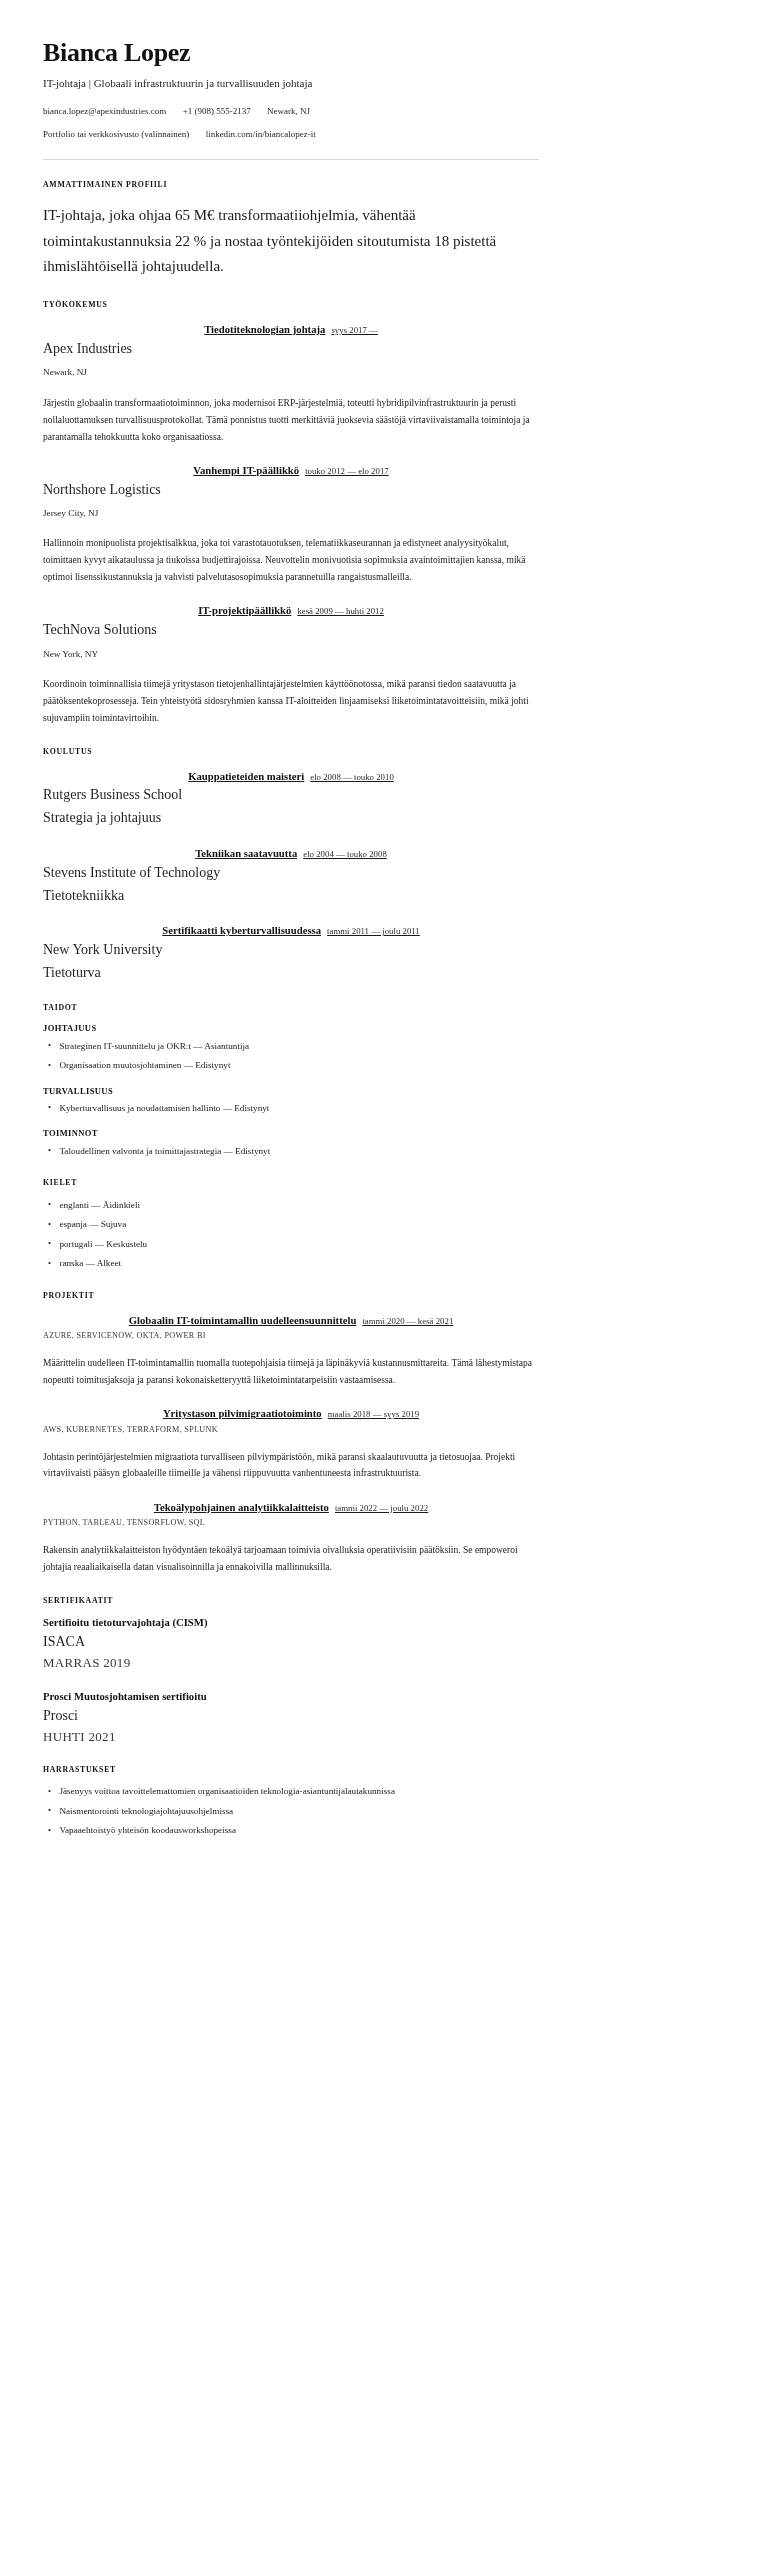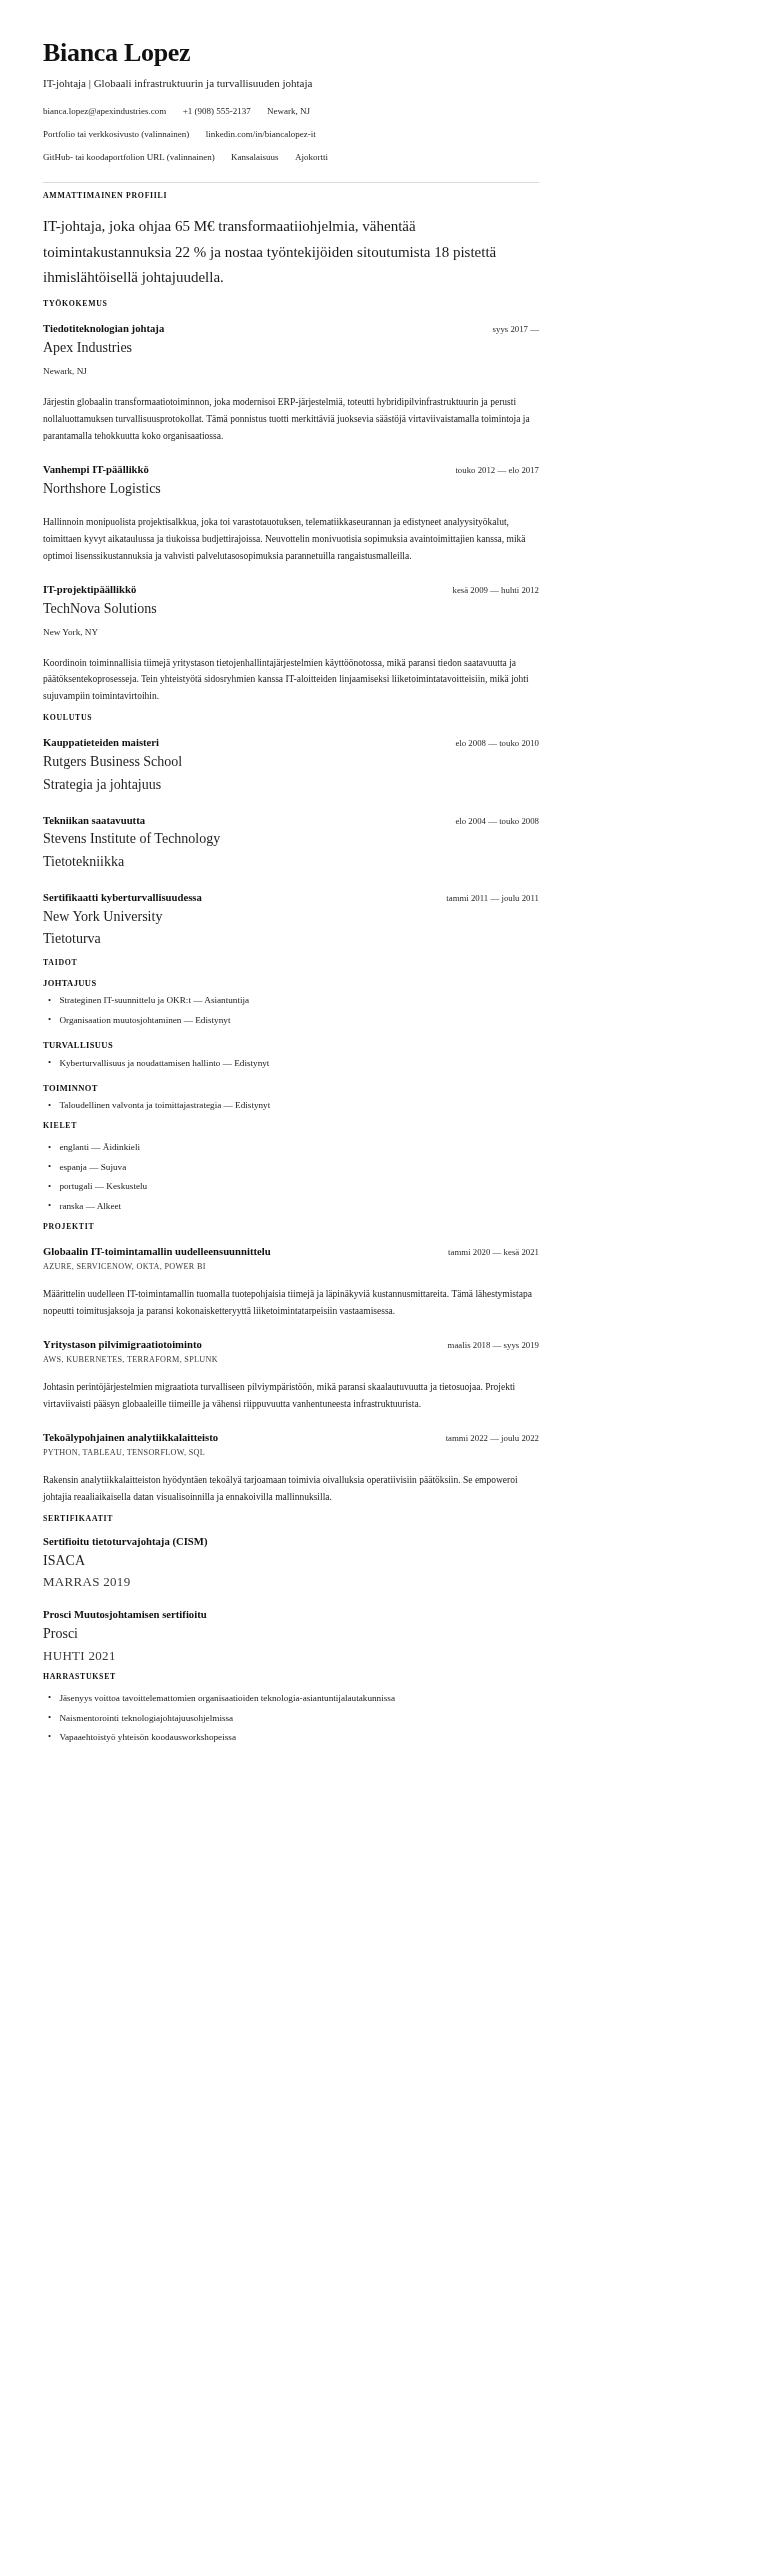--- a/index.html
+++ b/index.html
@@ -48,21 +48,21 @@
   .contact-line:last-child { margin-bottom: 0; }
 
   .rule {
     border: 0;
     border-top: 0.6px solid #d9d9d9;
     margin: 17px 0 0 0;
     height: 0;
   }
 
   
-  .section { margin-top: 8px; }
+  .section { margin-top: 20px; }
   .section-title {
     font-size: 7.8px;
     font-weight: bold;
     letter-spacing: 0.7px;
     text-transform: uppercase;
     color: #111111;
     margin: 0 0 14px 0;
   }
   .section-title.tight { margin-bottom: 11.4px; }
 
@@ -74,22 +74,23 @@
     max-width: 572px;
   }
 
   
   .entry { margin-bottom: 18.3px; }
   .entry:last-child { margin-bottom: 0; }
 
   .entry-head {
     display: flex;
     align-items: baseline;
-    justify-content: space-between;
+    justify-content: center;
     gap: 6px;
+    text-decoration: underline;
   }
   .entry-title {
     font-size: 10.7px;
     font-weight: bold;
     line-height: 1.25;
     color: #111111;
     margin: 0;
   }
   .entry-date {
     font-size: 8.8px;
@@ -187,27 +188,20 @@
       <span class="cgap"></span>
       <span>Newark, NJ</span>
     </div>
 
     <div class="contact-line">
       <span>Portfolio tai verkkosivusto (valinnainen)</span>
       <span class="cgap"></span>
       <span>linkedin.com/in/biancalopez-it</span>
     </div>
 
-    <div class="contact-line">
-      <span>GitHub- tai koodaportfolion URL (valinnainen)</span>
-      <span class="cgap"></span>
-      <span>Kansalaisuus</span>
-      <span class="cgap"></span>
-      <span>Ajokortti</span>
-    </div>
 
     <hr class="rule">
   </header>
 
   <section class="section">
     <h2 class="section-title">Ammattimainen profiili</h2>
     <p class="summary">IT-johtaja, joka ohjaa 65 M€ transformaatiiohjelmia, vähentää toimintakustannuksia 22 % ja nostaa työntekijöiden sitoutumista 18 pistettä ihmislähtöisellä johtajuudella.</p>
   </section>
 
   <section class="section">
@@ -222,20 +216,21 @@
       <p class="entry-sub">Newark, NJ</p>
       <p class="entry-desc">Järjestin globaalin transformaatiotoiminnon, joka modernisoi ERP-järjestelmiä, toteutti hybridipilvinfrastruktuurin ja perusti nollaluottamuksen turvallisuusprotokollat. Tämä ponnistus tuotti merkittäviä juoksevia säästöjä virtaviivaistamalla toimintoja ja parantamalla tehokkuutta koko organisaatiossa.</p>
     </div>
 
     <div class="entry">
       <div class="entry-head">
         <h3 class="entry-title">Vanhempi IT-päällikkö</h3>
         <span class="entry-date">touko 2012 — elo 2017</span>
       </div>
       <p class="entry-org">Northshore Logistics</p>
+      <p class="entry-sub">Jersey City, NJ</p>
       <p class="entry-desc">Hallinnoin monipuolista projektisalkkua, joka toi varastotauotuksen, telematiikkaseurannan ja edistyneet analyysityökalut, toimittaen kyvyt aikataulussa ja tiukoissa budjettirajoissa. Neuvottelin monivuotisia sopimuksia avaintoimittajien kanssa, mikä optimoi lisenssikustannuksia ja vahvisti palvelutasosopimuksia parannetuilla rangaistusmalleilla.</p>
     </div>
 
     <div class="entry">
       <div class="entry-head">
         <h3 class="entry-title">IT-projektipäällikkö</h3>
         <span class="entry-date">kesä 2009 — huhti 2012</span>
       </div>
       <p class="entry-org">TechNova Solutions</p>
       <p class="entry-sub">New York, NY</p>

